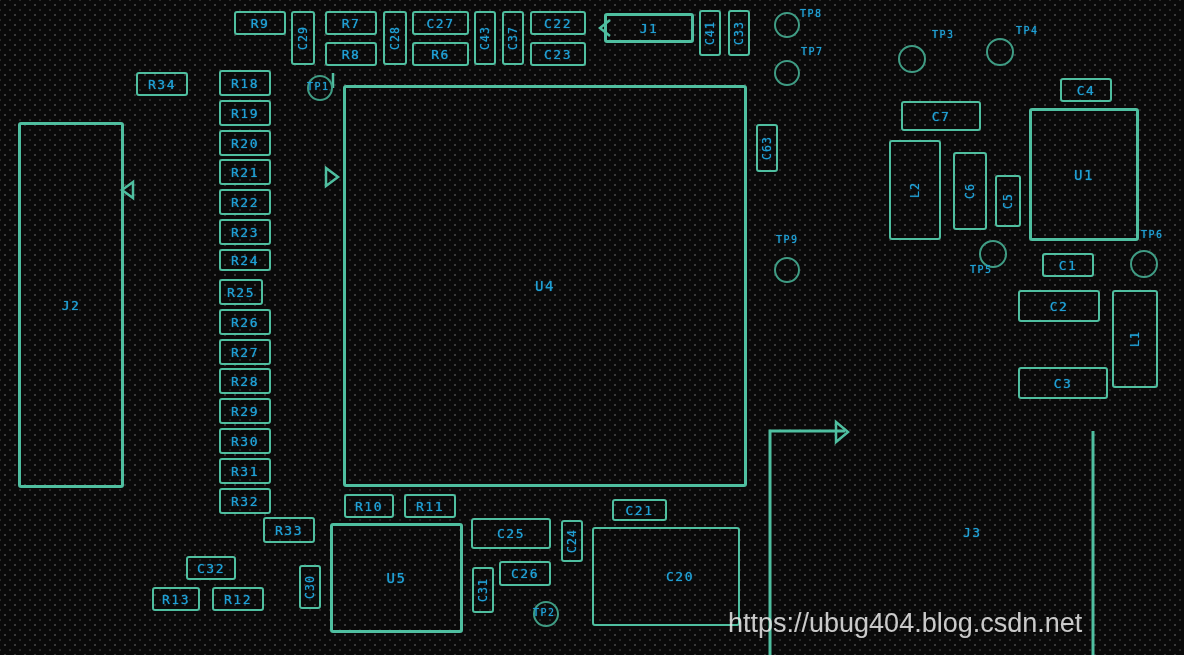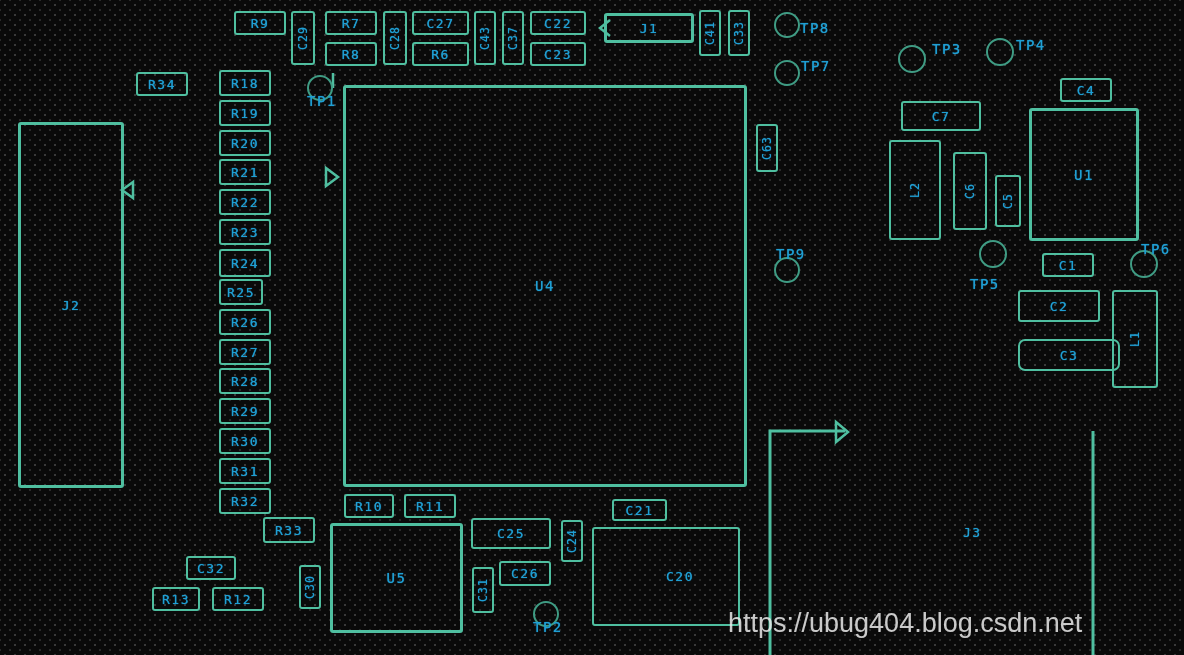--- a/index.html
+++ b/index.html
@@ -46,26 +46,25 @@
   
   .tp-circle {
     position: absolute;
     box-sizing: border-box;
     border: 2px solid #3f9c84;
     border-radius: 50%;
   }
   .tp-label {
     position: absolute;
     color: #1f9fd4;
-    font-size: 14px;
+    font-size: 10px;
     letter-spacing: 1.5px;
     white-space: nowrap;
     font-family: "DejaVu Sans Mono", monospace;
     text-shadow: 0 0 1px #1f9fd4;
-    margin-top: 12px;
   }
   .freetext {
     position: absolute;
     color: #1f9fd4;
     font-size: 13px;
     letter-spacing: 1.5px;
     white-space: nowrap;
     font-family: "DejaVu Sans Mono", monospace;
     text-shadow: 0 0 1px #1f9fd4;
   }
@@ -166,21 +165,21 @@
       </div>
       <div class="comp" style="left: 219px; top: 159px; width: 52px; height: 26px;">
         <span class="lbl">R21</span>
       </div>
       <div class="comp" style="left: 219px; top: 189px; width: 52px; height: 26px;">
         <span class="lbl">R22</span>
       </div>
       <div class="comp" style="left: 219px; top: 219px; width: 52px; height: 26px;">
         <span class="lbl">R23</span>
       </div>
-      <div class="comp" style="left: 219px; top: 249px; width: 52px; height: 28px;">
+      <div class="comp" style="left: 219px; top: 249px; width: 52px; height: 22px;">
         <span class="lbl">R24</span>
       </div>
       <div class="comp" style="left: 219px; top: 279px; width: 44px; height: 26px;">
         <span class="lbl">R25</span>
       </div>
       <div class="comp" style="left: 219px; top: 309px; width: 52px; height: 26px;">
         <span class="lbl">R26</span>
       </div>
       <div class="comp" style="left: 219px; top: 339px; width: 52px; height: 26px;">
         <span class="lbl">R27</span>
@@ -238,21 +237,21 @@
       </div>
       <div class="comp" style="left: 1060px; top: 78px; width: 52px; height: 24px;">
         <span class="lbl">C4</span>
       </div>
       <div class="comp" style="left: 1042px; top: 253px; width: 52px; height: 24px;">
         <span class="lbl">C1</span>
       </div>
       <div class="comp" style="left: 1018px; top: 290px; width: 82px; height: 32px;">
         <span class="lbl">C2</span>
       </div>
-      <div class="comp" style="left: 1018px; top: 339px; width: 102px; height: 32px; border-radius: 7px;">
+      <div class="comp" style="left: 1018px; top: 367px; width: 90px; height: 32px;">
         <span class="lbl">C3</span>
       </div>
       <div class="comp vert" style="left: 1112px; top: 290px; width: 46px; height: 98px;">
         <span class="lbl sm">L1</span>
       </div>
       <div class="comp" style="left: 344px; top: 494px; width: 50px; height: 24px;">
         <span class="lbl">R10</span>
       </div>
       <div class="comp" style="left: 404px; top: 494px; width: 52px; height: 24px;">
         <span class="lbl">R11</span>

